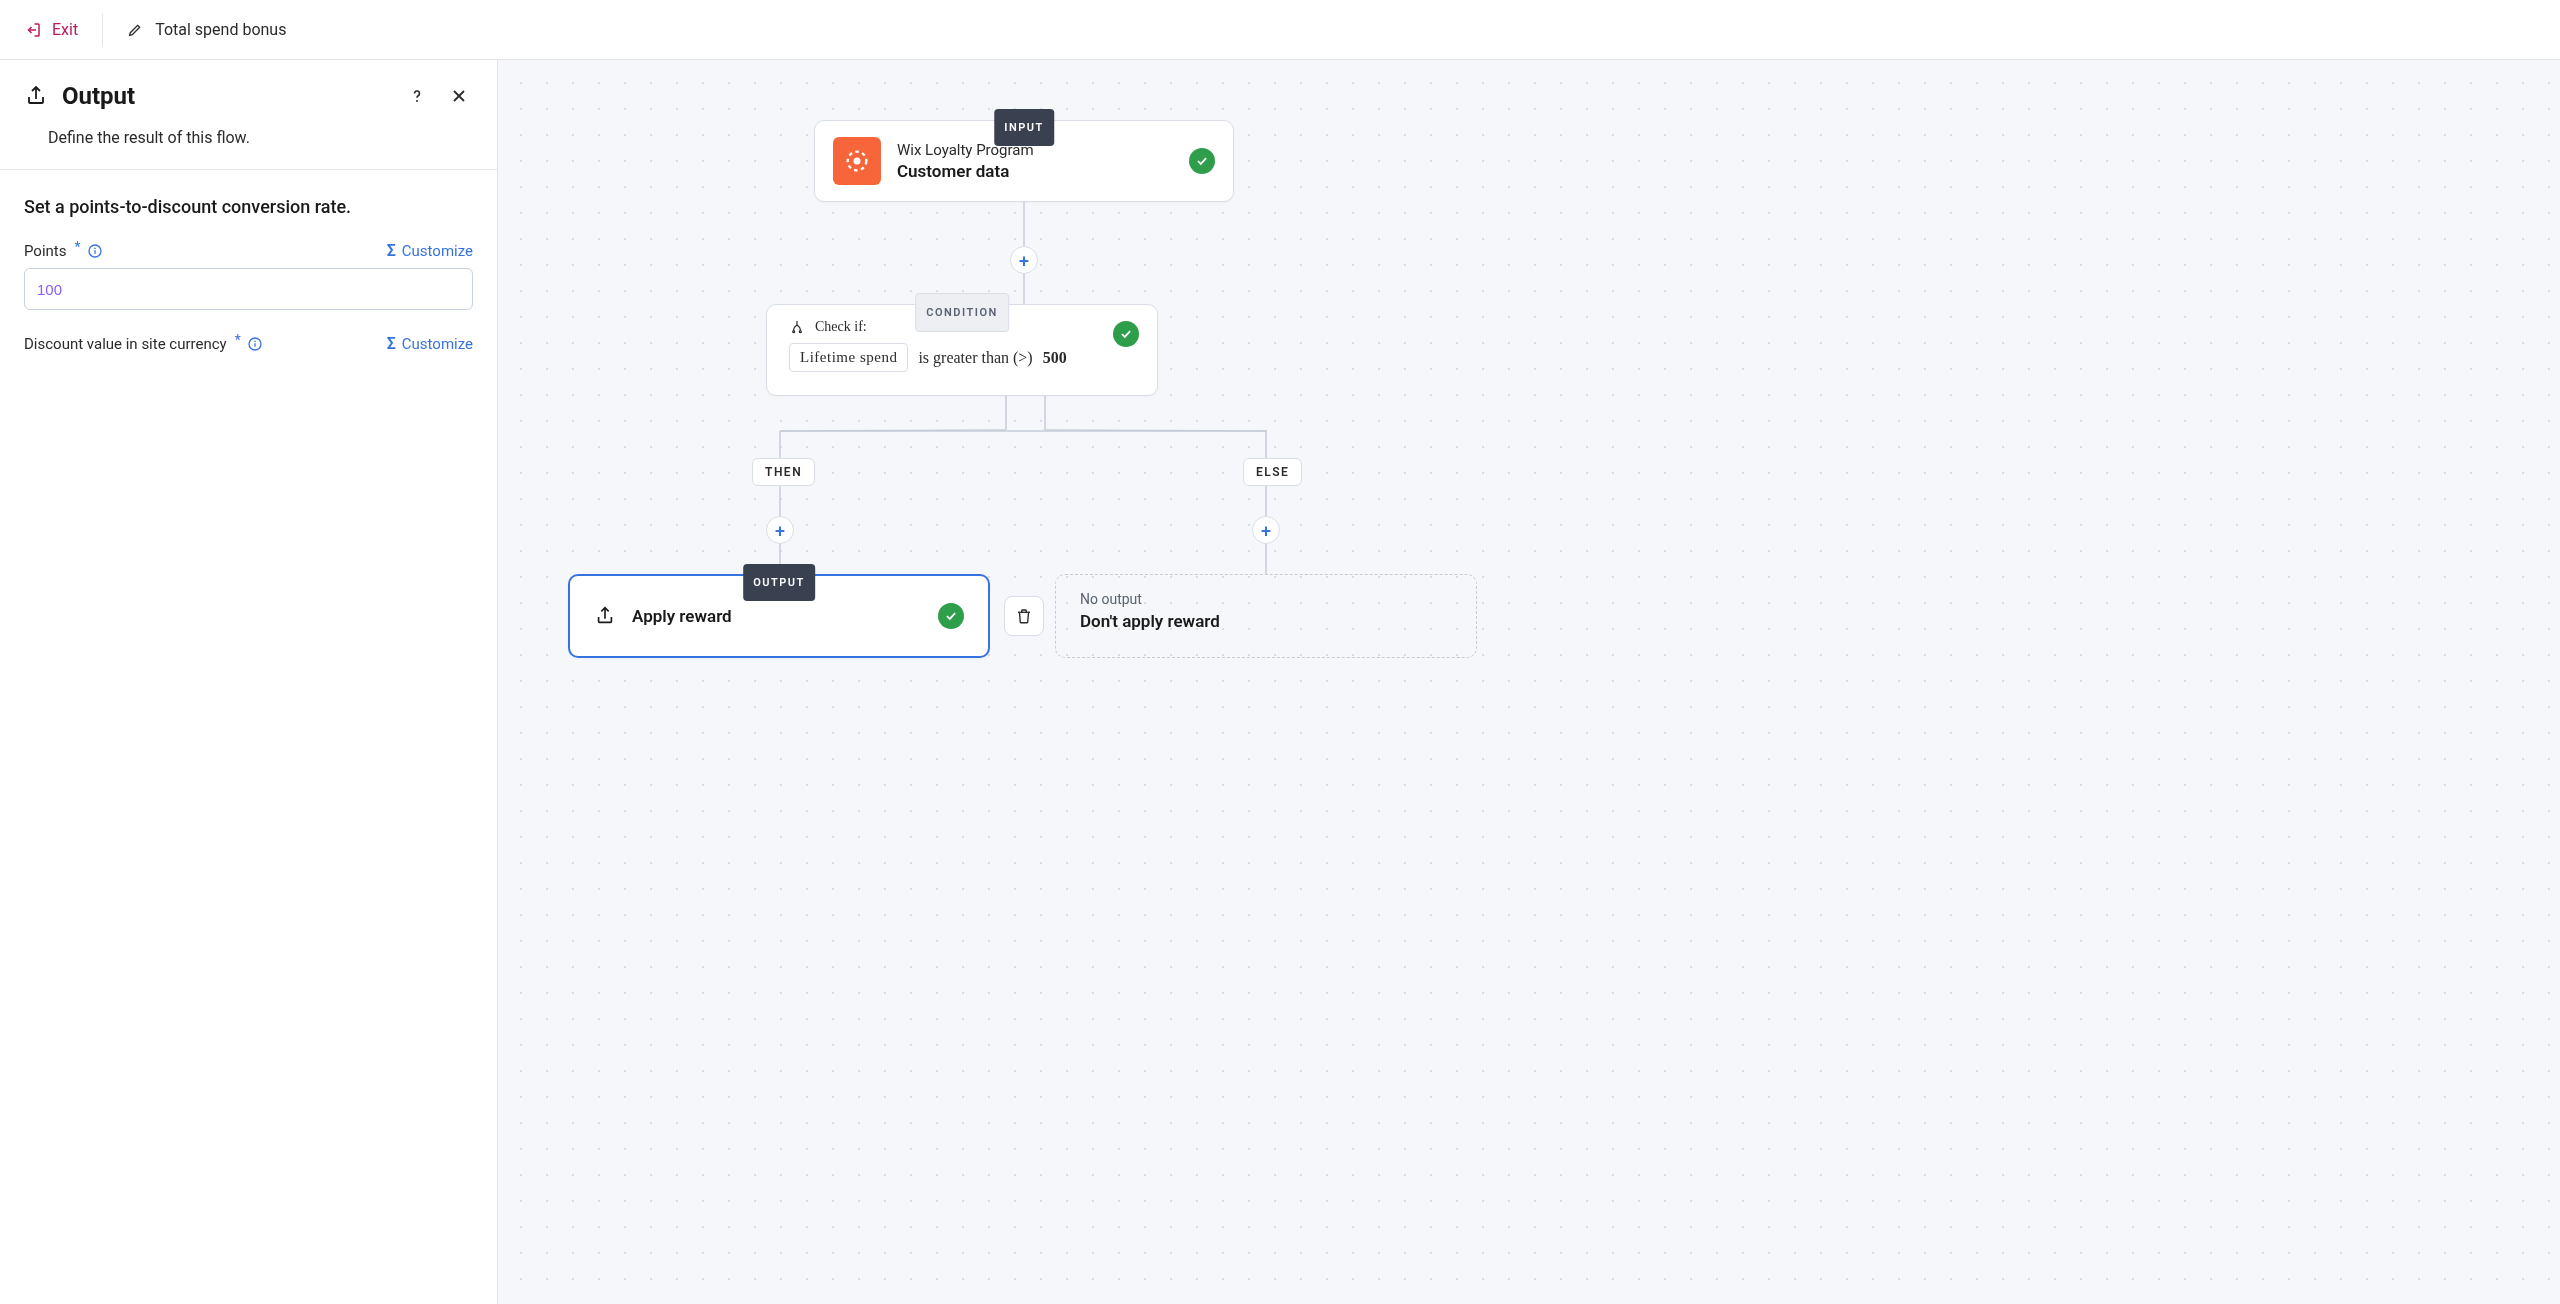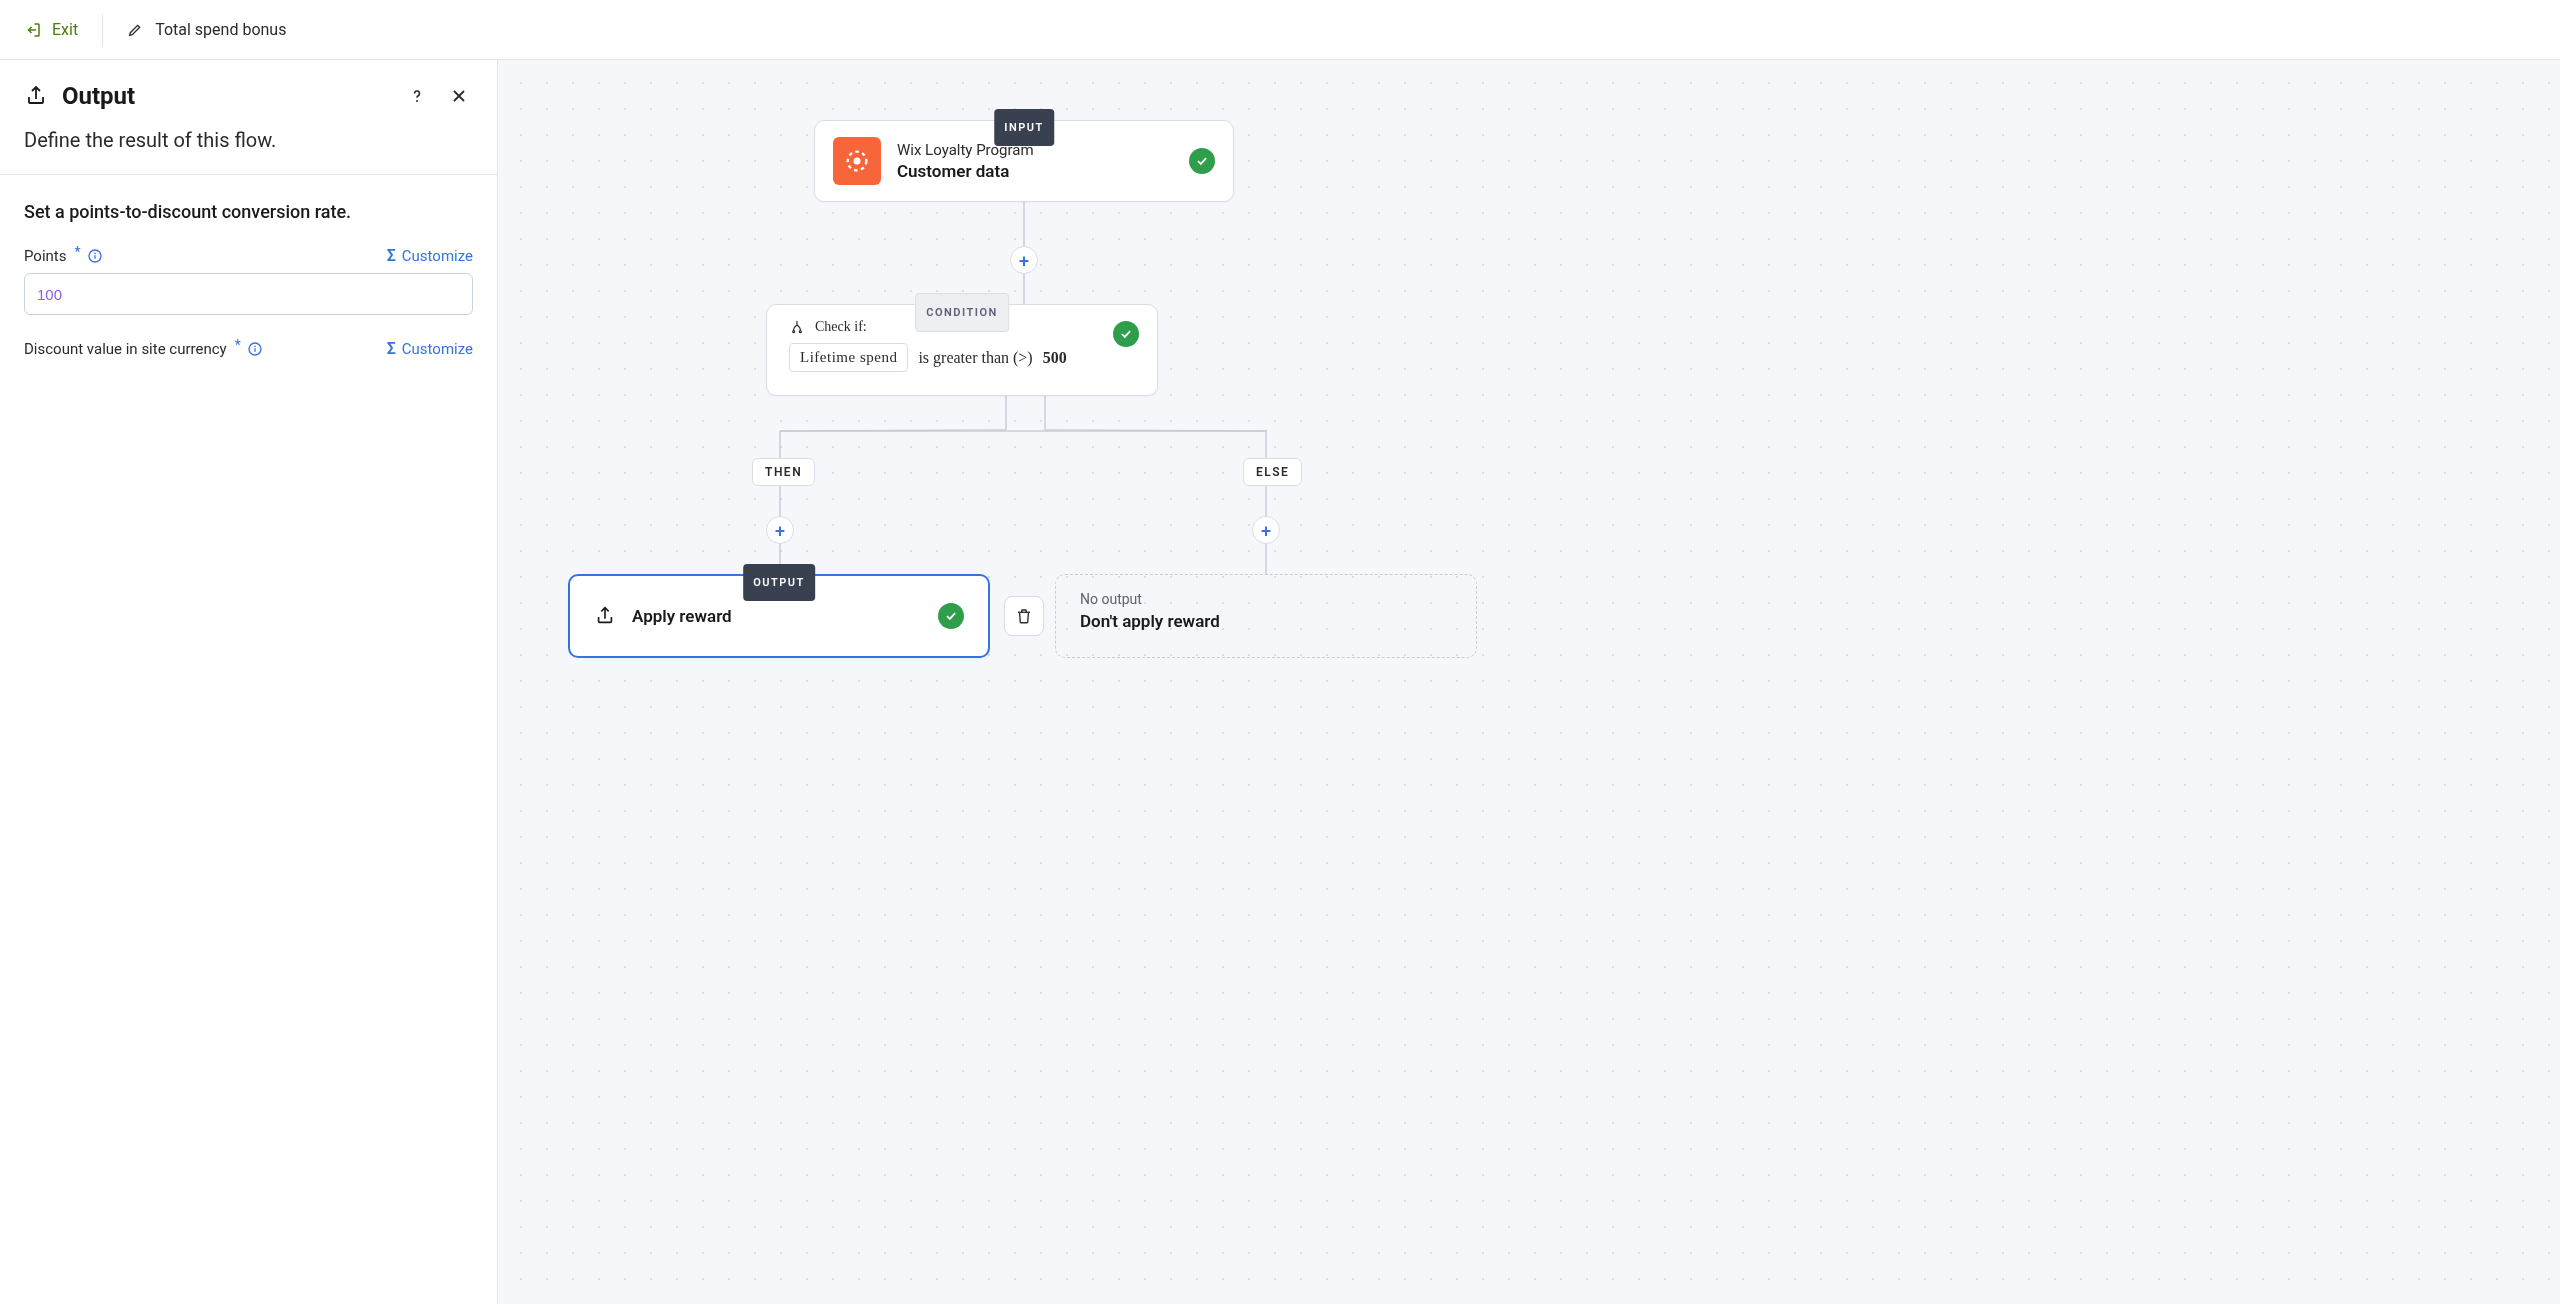--- a/index.html
+++ b/index.html
@@ -18,21 +18,21 @@
     display: flex;
     align-items: center;
     height: 60px;
     border-bottom: 1px solid #E5E5E5;
     padding: 0 24px;
     gap: 24px;
     background:#fff;
   }
   .topbar .exit {
     display: flex; align-items: center; gap: 10px;
-    font-size: 16px; color:#4d7c0f; cursor:pointer;
+    font-size: 16px; color:#be185d; cursor:pointer;
     padding-right:24px;
     border-right: 1px solid #E5E5E5;
     height: 32px;
   }
   .topbar .title {
     display:flex; align-items:center; gap:12px;
     font-size:16px; color:#2B2B2B;
   }
   .svg-icon { flex:0 0 auto; }
   
@@ -52,21 +52,21 @@
     border-bottom: 1px solid #E5E5E5;
   }
   .sidebar-head-row {
     display:flex; align-items:center; gap:14px;
   }
   .sidebar-head-row .grow { flex:1 1 auto; }
   .sidebar-head-title {
     font-size:24px; font-weight:700; color:#1A1A1A;
   }
   .sidebar-subtitle {
-    margin-top:18px; font-size:20px; color:#2B2B2B;
+    margin-top:18px; font-size:16px; color:#2B2B2B;margin-left:24px;
   }
   .icon-btn {
     width:28px; height:28px; display:flex; align-items:center; justify-content:center;
     cursor:pointer; color:#2B2B2B;
   }
   .sidebar-body {
     padding: 26px 24px;
   }
   .section-heading {
     font-size:18px; color:#1A1A1A; font-weight:500;

